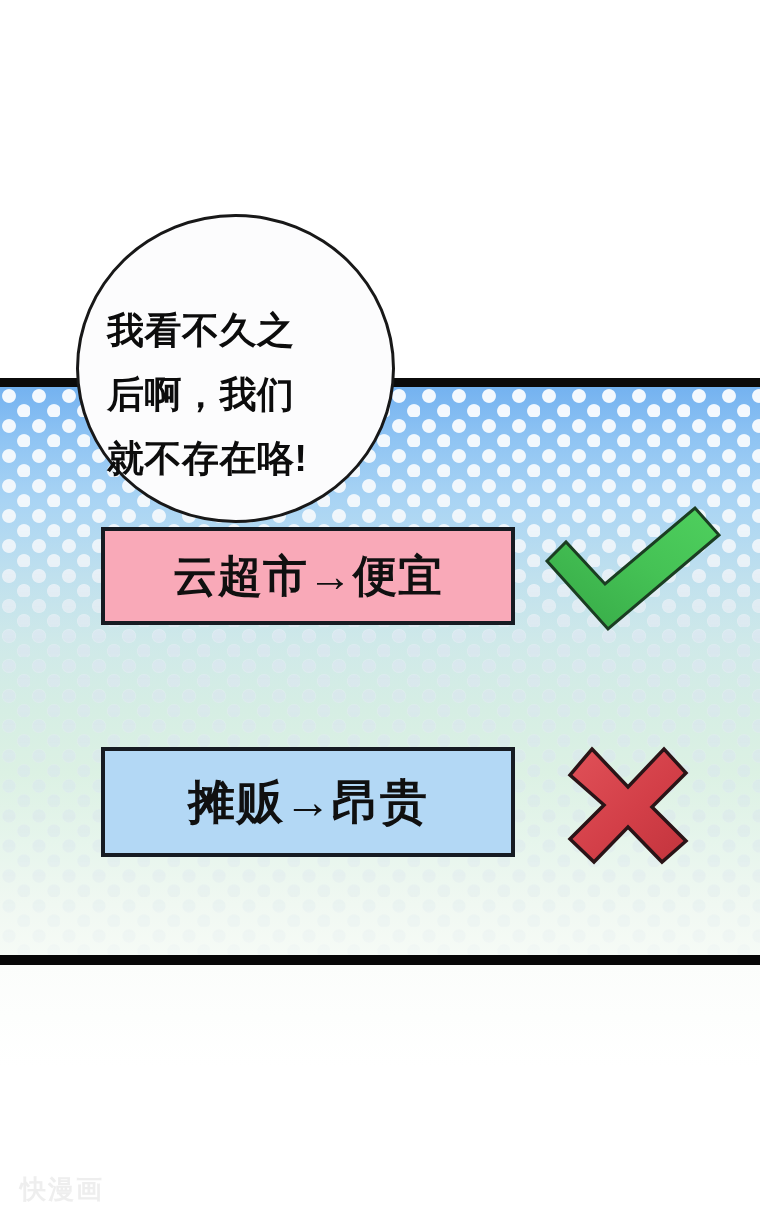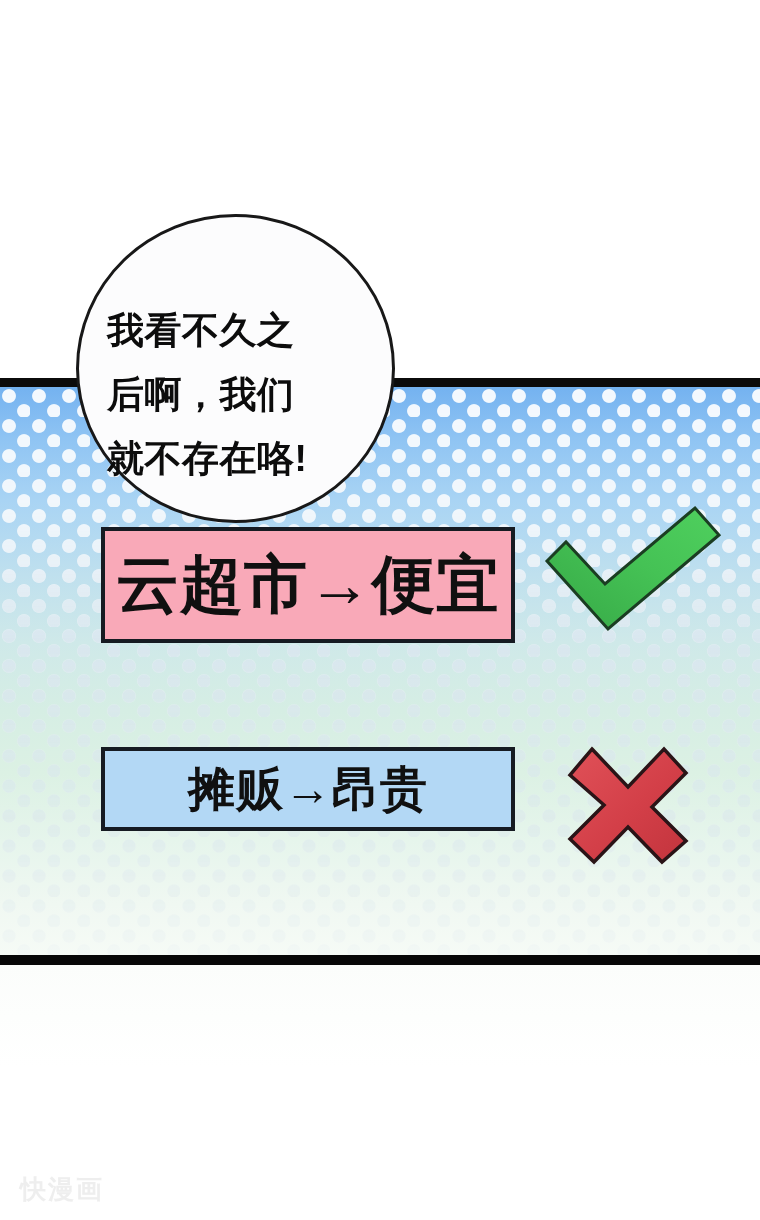--- a/index.html
+++ b/index.html
@@ -87,29 +87,29 @@
     font-family: "Liberation Sans", "DejaVu Sans", sans-serif;
     font-weight: 700;
     color: #101010;
     letter-spacing: 1px;
     white-space: nowrap;
   }
   #banner-cheap {
     left: 101px;
     top: 527px;
     width: 414px;
-    height: 116px;
+    height: 98px;
     background: #f9a9b8;
-    font-size: 63px;
+    font-size: 44px;
   }
   #banner-expensive {
     left: 101px;
     top: 747px;
     width: 414px;
-    height: 84px;
+    height: 110px;
     background: #b3d8f5;
     font-size: 47px;
   }
 
   
   .mark {
     position: absolute;
   }
   #mark-check {
     left: 543px;

